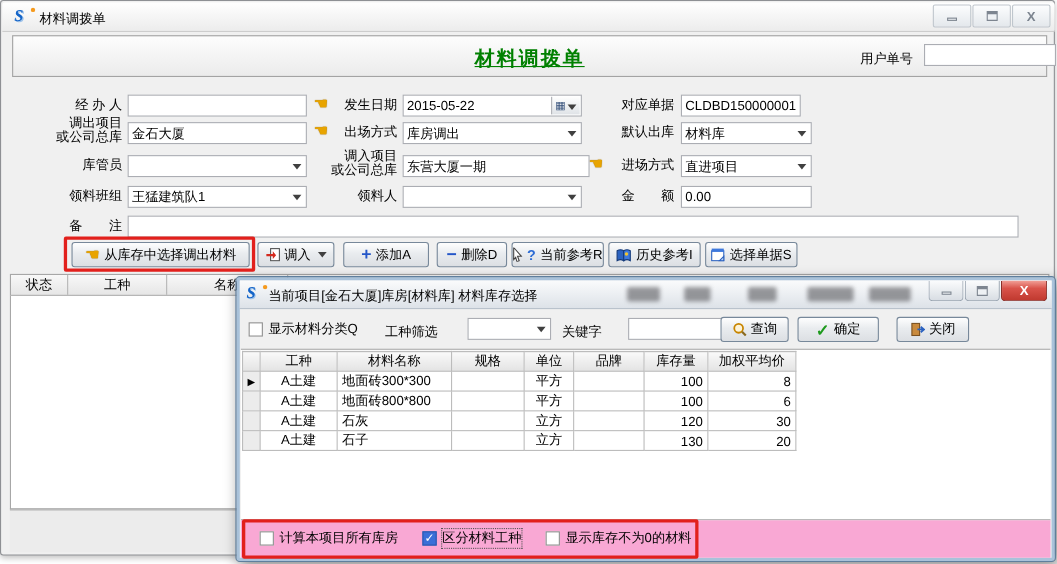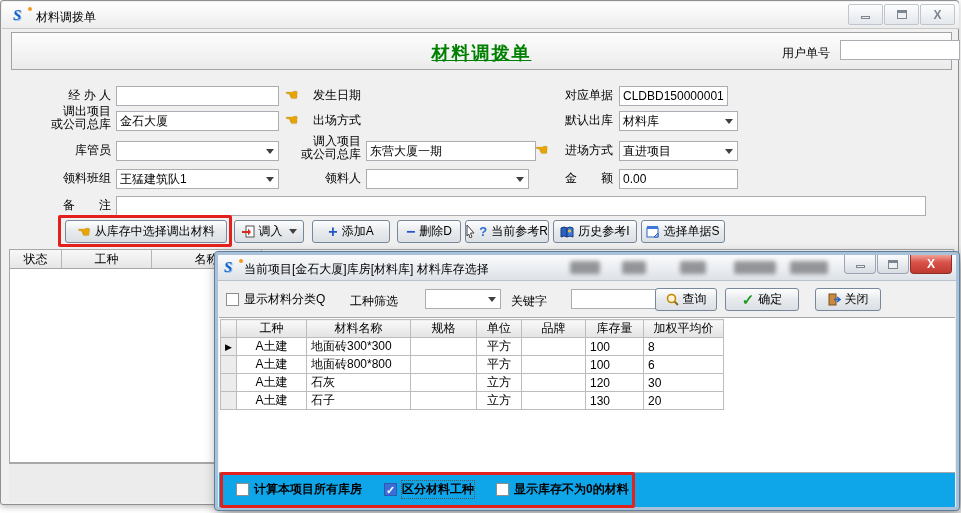--- a/index.html
+++ b/index.html
@@ -86,22 +86,22 @@
   .cb.checked { background:#3a6fd8; border-color:#2d59ae; color:#fff; font-size:11px;
     line-height:12px; text-align:center; }
   .focus-dotted { outline:1px dotted #555; }
 
   .stock-area { left:1px; top:62px; width:736px; height:156px; background:#fff;
     border-top:1px solid #a9a9a9; border-bottom:1px solid #a9a9a9; }
   table.grid { border-collapse:collapse; table-layout:fixed; font-size:12px; }
   table.grid th { background:linear-gradient(#f9f9f9,#e3e3e3); font-weight:normal; }
   table.grid th, table.grid td { border:1px solid #bcbcbc; height:18px; padding:0 4px; overflow:hidden; }
   td.sel { background:#ececec; text-align:center; padding:0; font-size:9px; }
-  .tc { text-align:center; } .tr { text-align:left; }
-  .dlg-footer { left:1px; top:218px; width:736px; height:34px; background:#0ea5e9;font-weight:bold; }
+  .tc { text-align:center; } .tr { text-align:right; }
+  .dlg-footer { left:1px; top:218px; width:736px; height:34px; background:#f9a8d4; }
   .fcb { display:flex; align-items:center; gap:5px; position:absolute; top:8px; }
 </style>
 </head>
 <body>
 
 <div class="abs main-window">
 
   <div class="abs titlebar">
     <span class="abs app-icon">S</span>
     <span class="abs win-title">材料调拨单</span>
@@ -121,28 +121,36 @@
   <div class="abs header-panel">
     <div class="abs form-title">材料调拨单</div>
     <span class="abs userno-lbl">用户单号</span>
     <input class="abs userno-input tf" value="" style="">
   </div>
 
   <span class="abs lbl c1l" style="top:88px">经 办 人</span>
   <input class="abs tf" style="left: 115px; top: 85px; width: 163px;" value="">
   <span class="abs hand" style="left:284px;top:87px">☚</span>
   <span class="abs lbl c2l" style="top:88px">发生日期</span>
+  <div class="abs tf" style="left:365px;top:85px;width:163px">
+    <span style="line-height:18px">2015-05-22</span>
+    <span class="cal-btn">▦<span class="dd-caret" style="position:static;margin-top:2px"></span></span>
+  </div>
   <span class="abs lbl c3l" style="top:88px">对应单据</span>
   <input class="abs tf" style="left: 618px; top: 85px; width: 109px;" value="CLDBD150000001">
 
   <span class="abs lbl c1l" style="top:104px">调出项目
 或公司总库</span>
   <input class="abs tf" style="left: 115px; top: 110px; width: 163px;" value="金石大厦">
   <span class="abs hand" style="left:284px;top:112px">☚</span>
   <span class="abs lbl c2l" style="top:113px">出场方式</span>
+  <div class="abs combo" style="left:365px;top:110px;width:163px">
+    <span>库房调出</span>
+      <span class="caret"></span>
+  </div>
   <span class="abs lbl c3l" style="top:113px">默认出库</span>
   <div class="abs combo" style="left:618px;top:110px;width:119px">
     <span>材料库</span>
       <span class="caret"></span>
   </div>
 
   <span class="abs lbl c1l" style="top:143px">库管员</span>
   <div class="abs combo" style="left:115px;top:140px;width:163px">
     <span></span>
       <span class="caret"></span>

